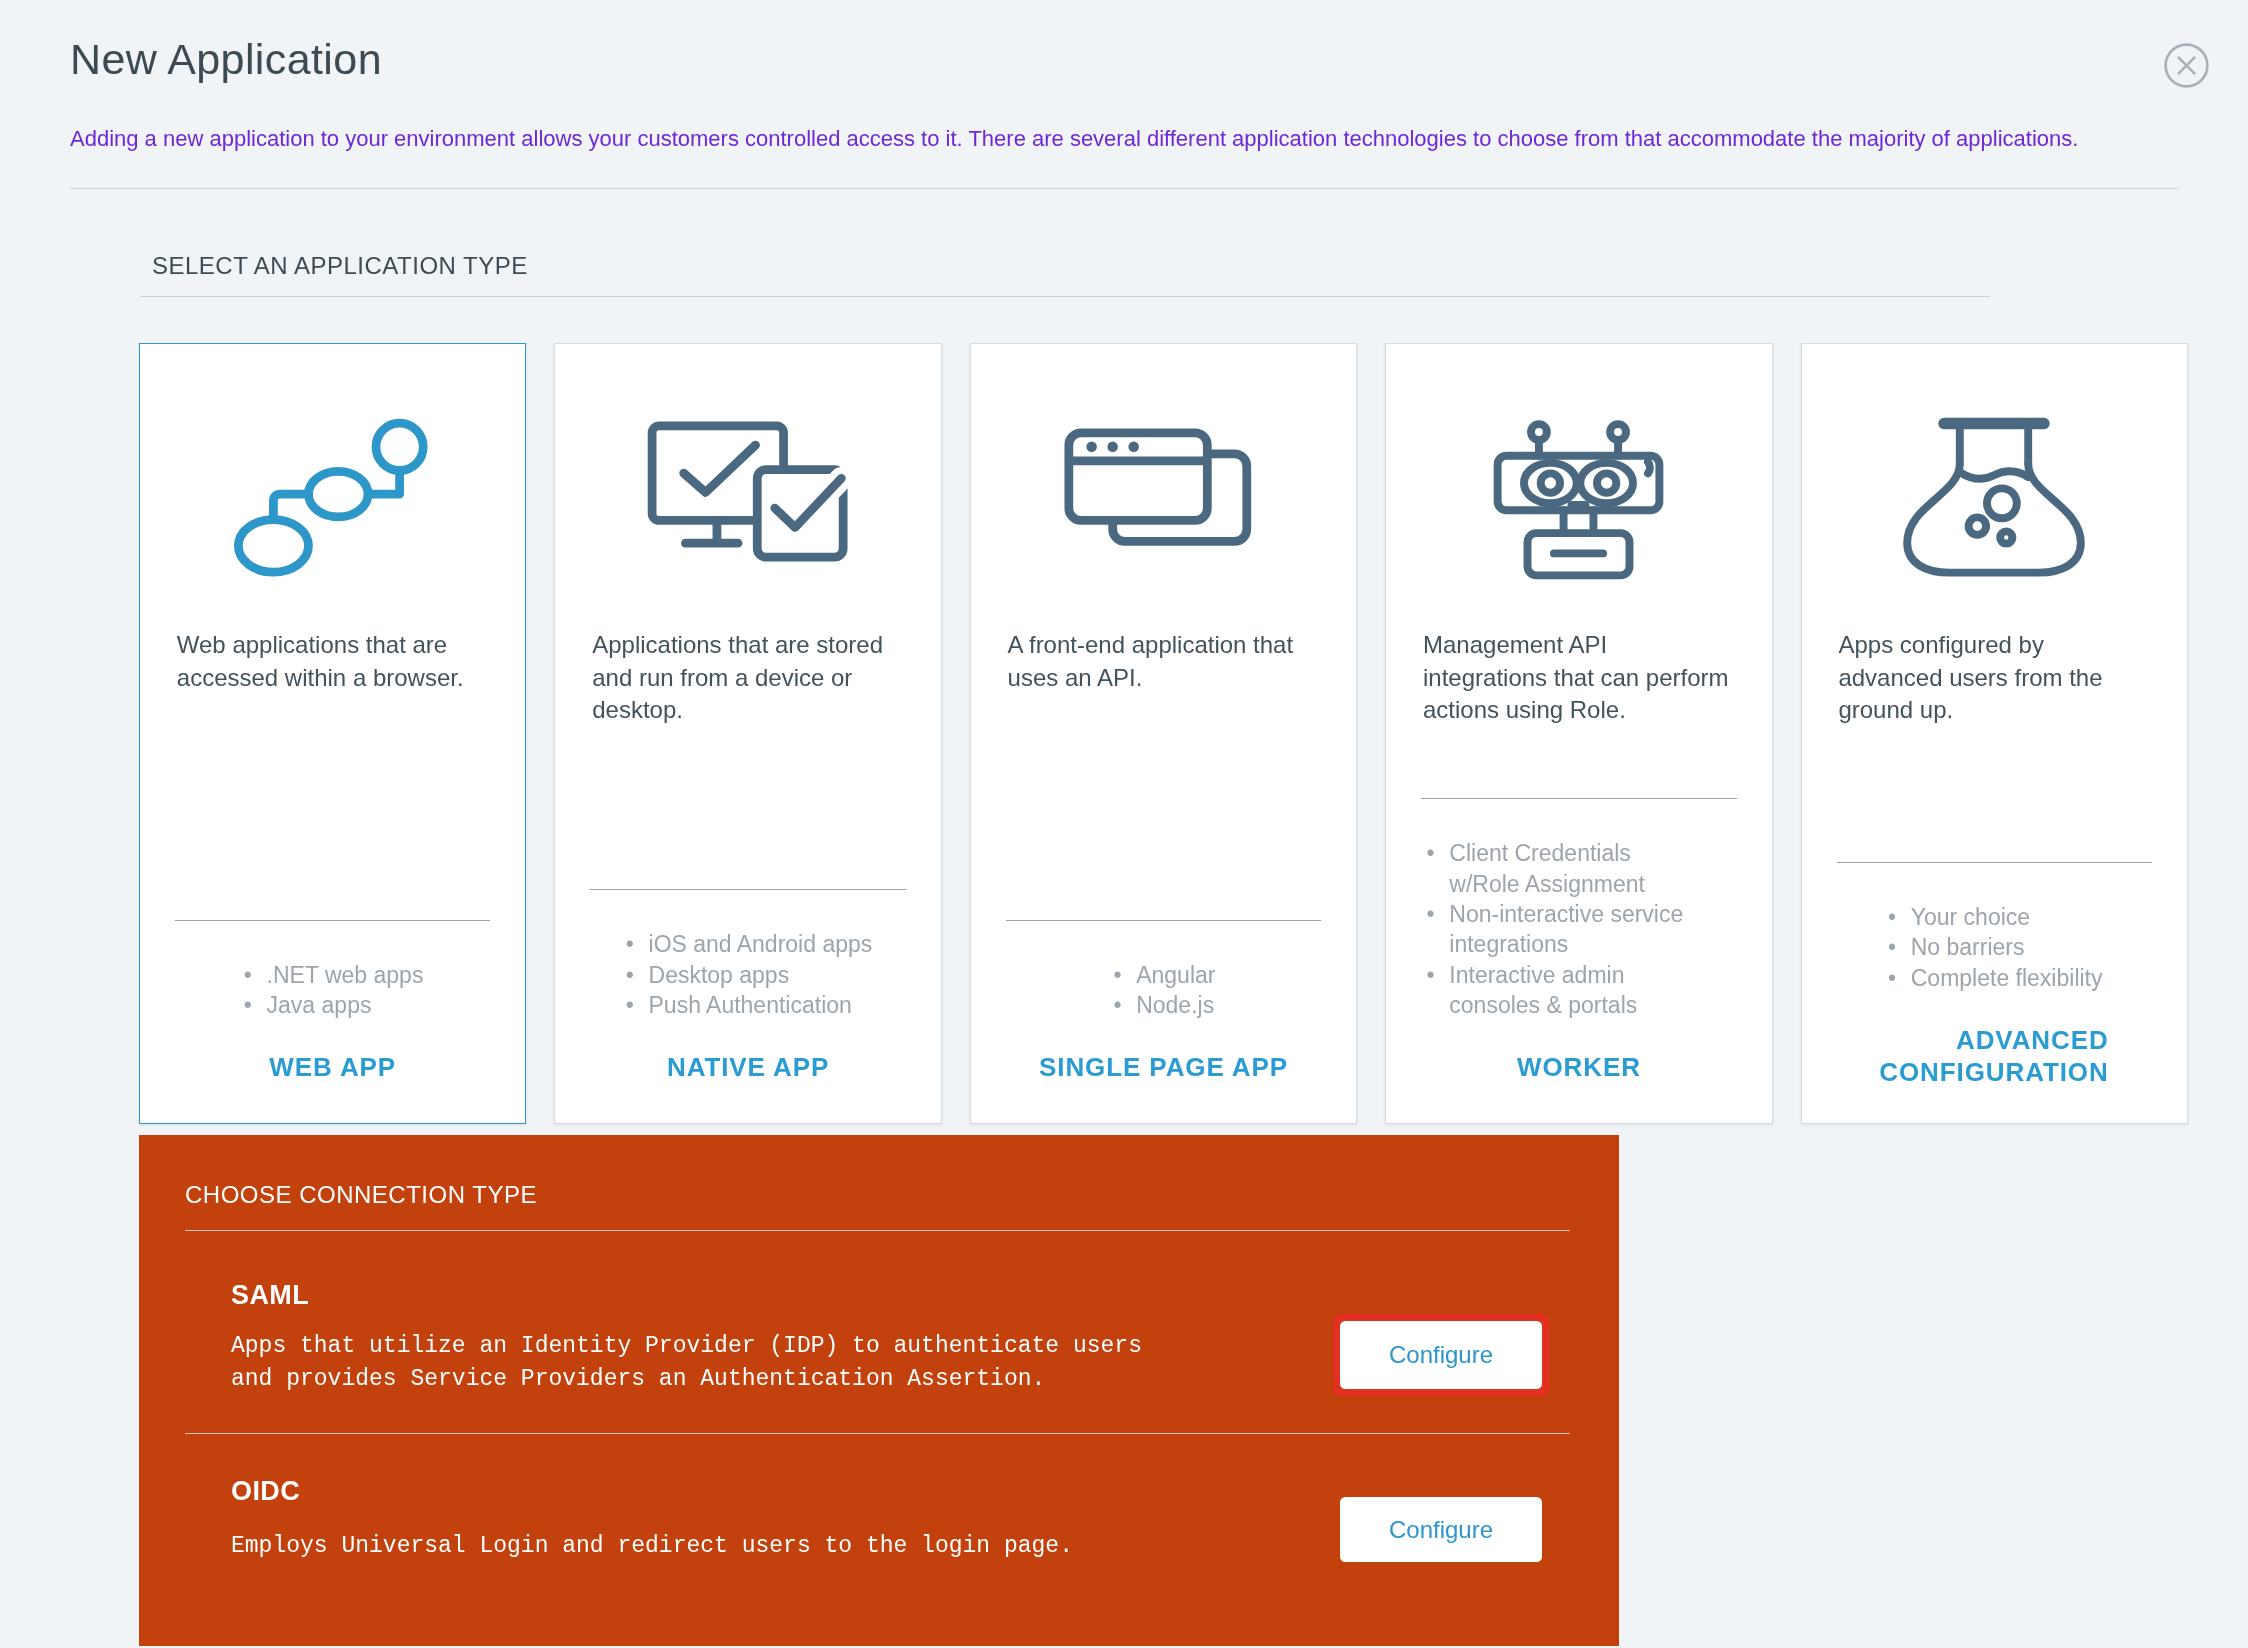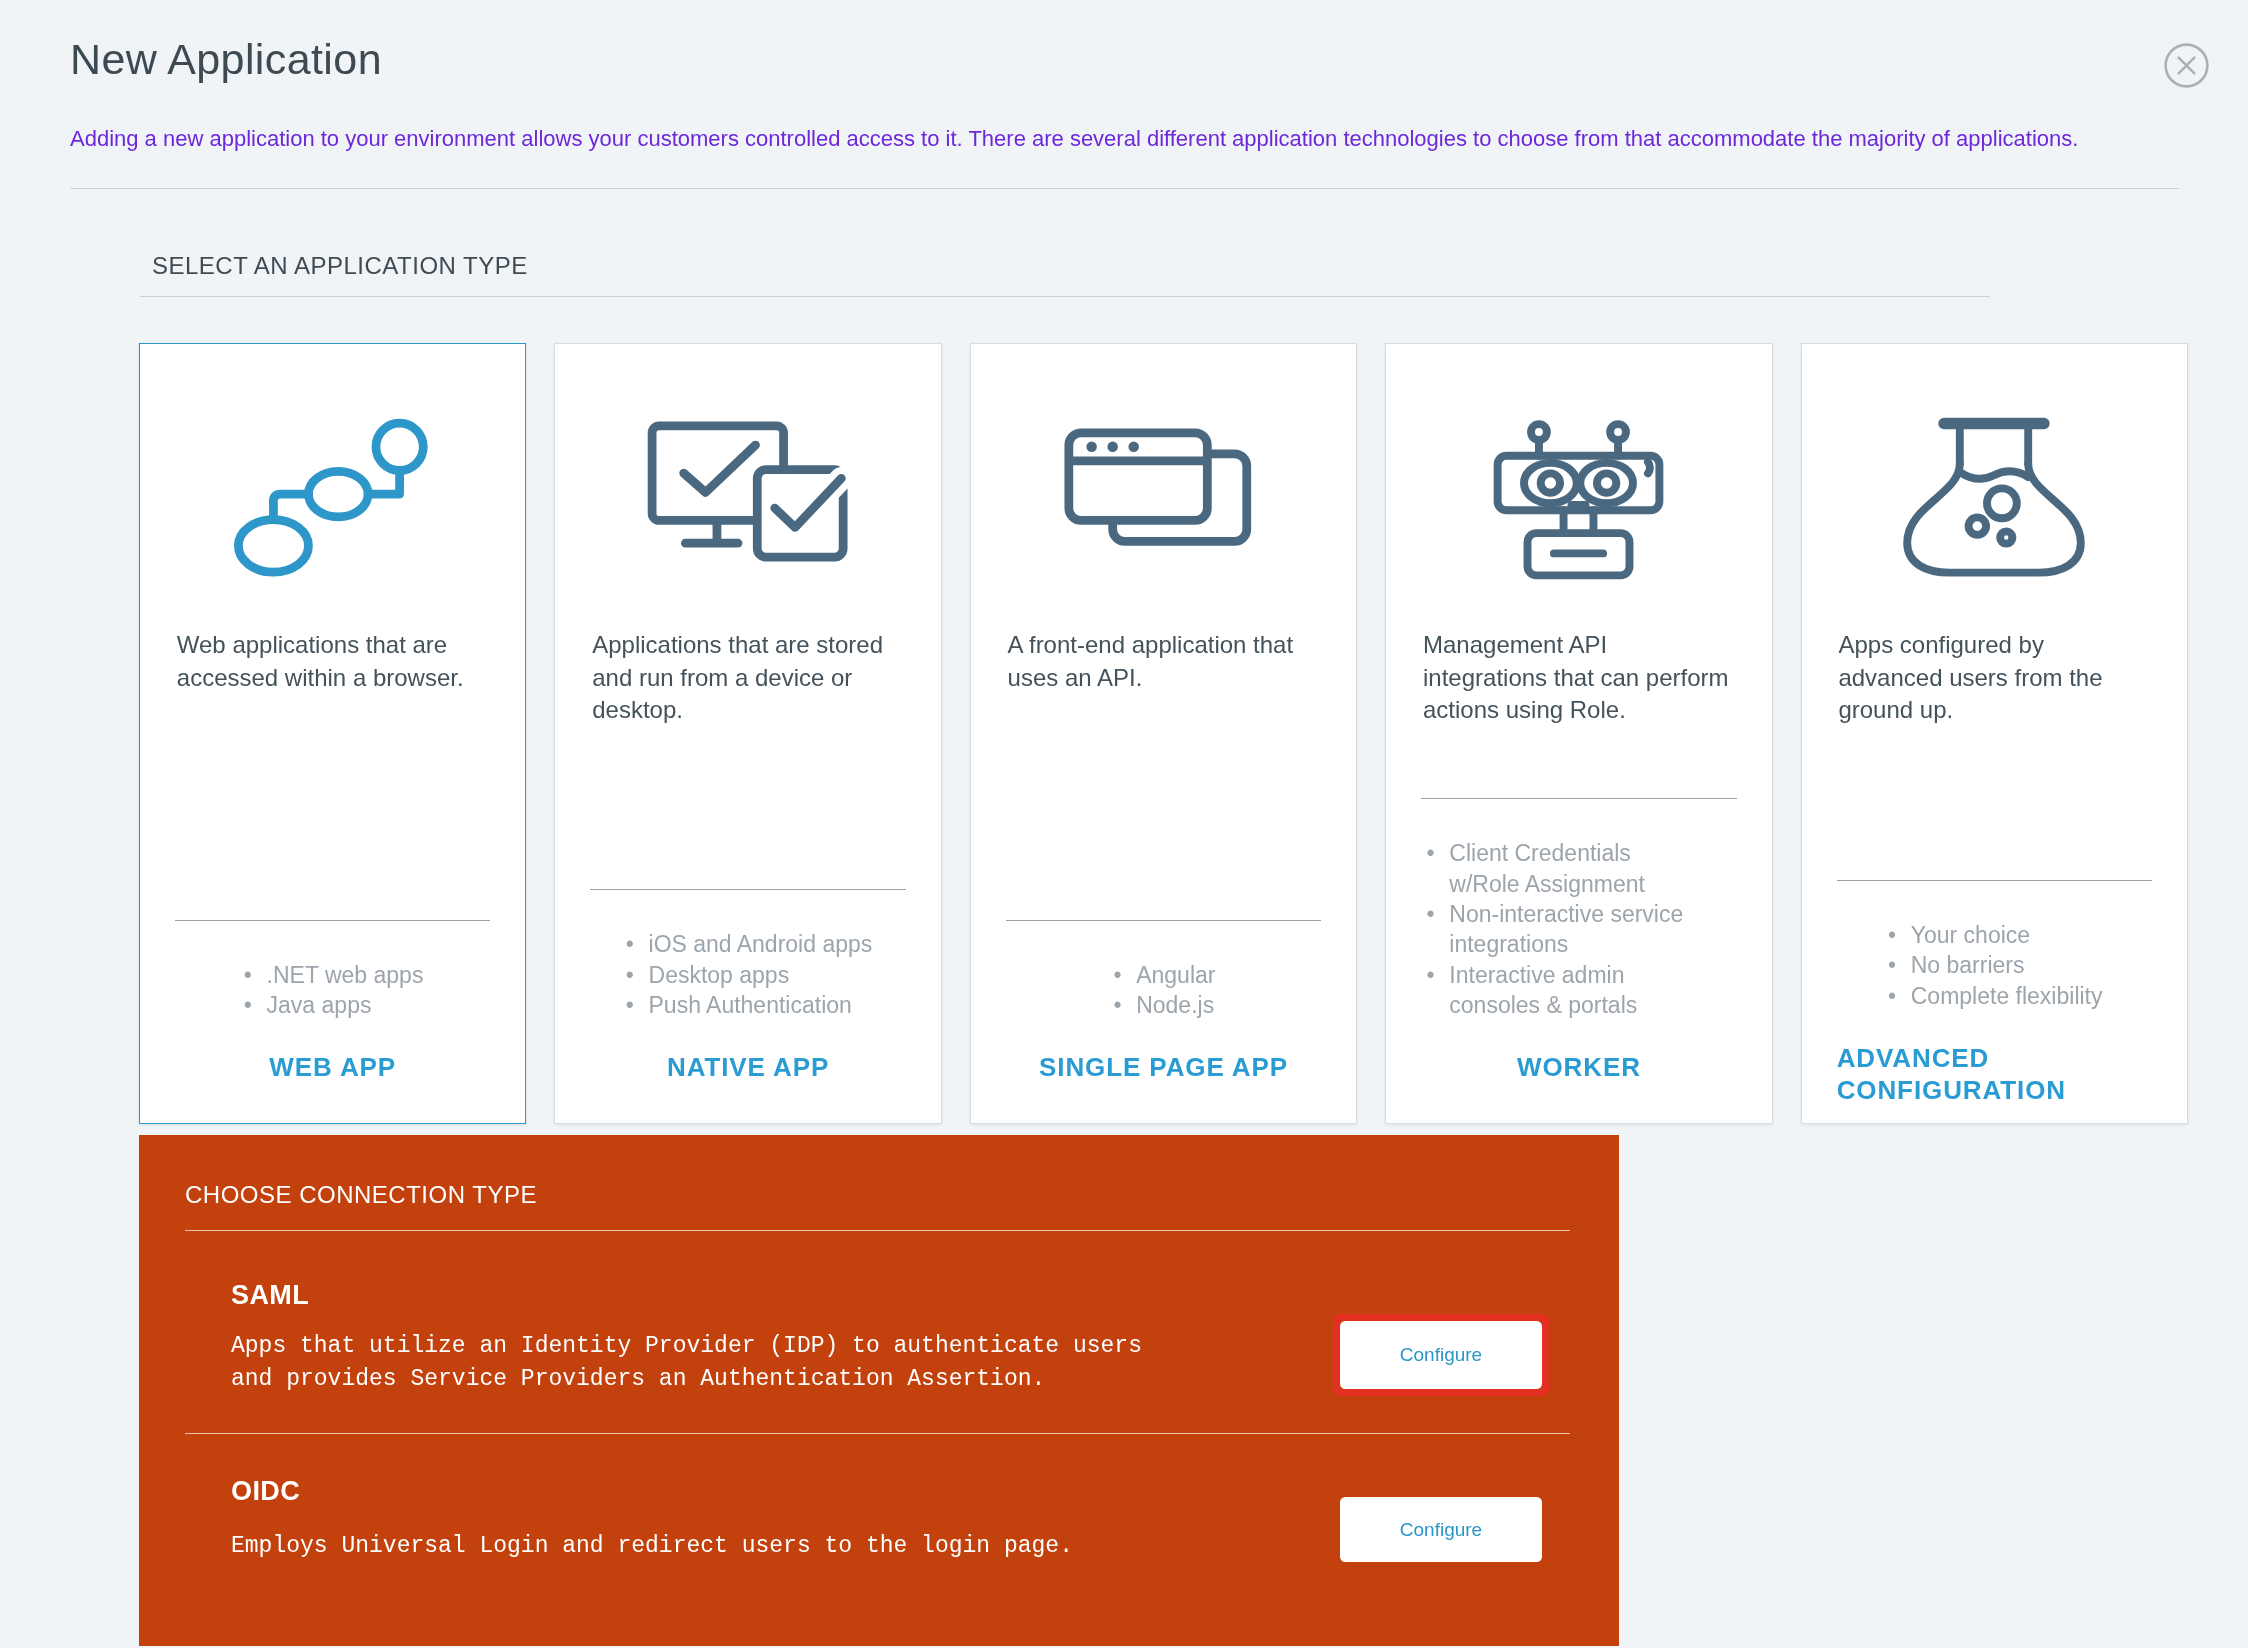--- a/index.html
+++ b/index.html
@@ -67,21 +67,21 @@
   }
   .card-bullets li{position:relative;padding-left:24.6px;}
   .card-bullets li::before{
     content:"\2022";position:absolute;left:1.8px;top:0;color:#9CA4AC;
   }
   .card--worker .card-bullets{width:274px;margin-left:3.5px;}
   .card-label{
     margin:32px 0 40px 0;text-align:center;
     font-size:26px;font-weight:bold;letter-spacing:0.9px;color:#2B9CD3;
   }
-  .card--advanced .card-label{text-align:left;max-width:272px;line-height:1.22;margin-bottom:17px;}
+  .card--advanced .card-label{text-align:right;max-width:272px;line-height:1.22;margin-bottom:35px;}
   
   .conn-panel{
     position:relative;
     margin:10.5px 0 0 139px;
     width:1480px;box-sizing:border-box;
     background:#c2410c;
     padding:46px 49px 84px 46px;
     color:#FFFFFF;
   }
   .conn-head{
@@ -102,21 +102,21 @@
   .conn-desc{
     margin:19.3px 0 0 0;font-size:23px;line-height:1.42;color:#FFFFFF;font-family:Liberation Mono, monospace;
   }
   .conn-divider{
     border:none;border-top:1.8px solid rgba(255,255,255,0.7);
     margin:37px 0 0 0;
   }
   .configure-btn{
     display:block;width:202px;height:68px;box-sizing:border-box;
     background:#FFFFFF;border:none;border-radius:5.3px;
-    font-family:inherit;font-size:19px;color:#2B96C9;cursor:pointer;
+    font-family:inherit;font-size:24px;color:#2B96C9;cursor:pointer;
   }
   .highlight-ring{
     border:7px solid #E43022;border-radius:7px;
     margin-right:21px;flex:none;
   }
   .conn-row--oidc .configure-btn{margin-right:28px;height:65px;}
   .conn-row--oidc{margin-top:28px;}
   .conn-row--oidc .conn-desc{margin-top:23px;}
   
   .stroke-icon{fill:none;stroke:#4A6880;stroke-width:10;stroke-linecap:round;stroke-linejoin:round;}

